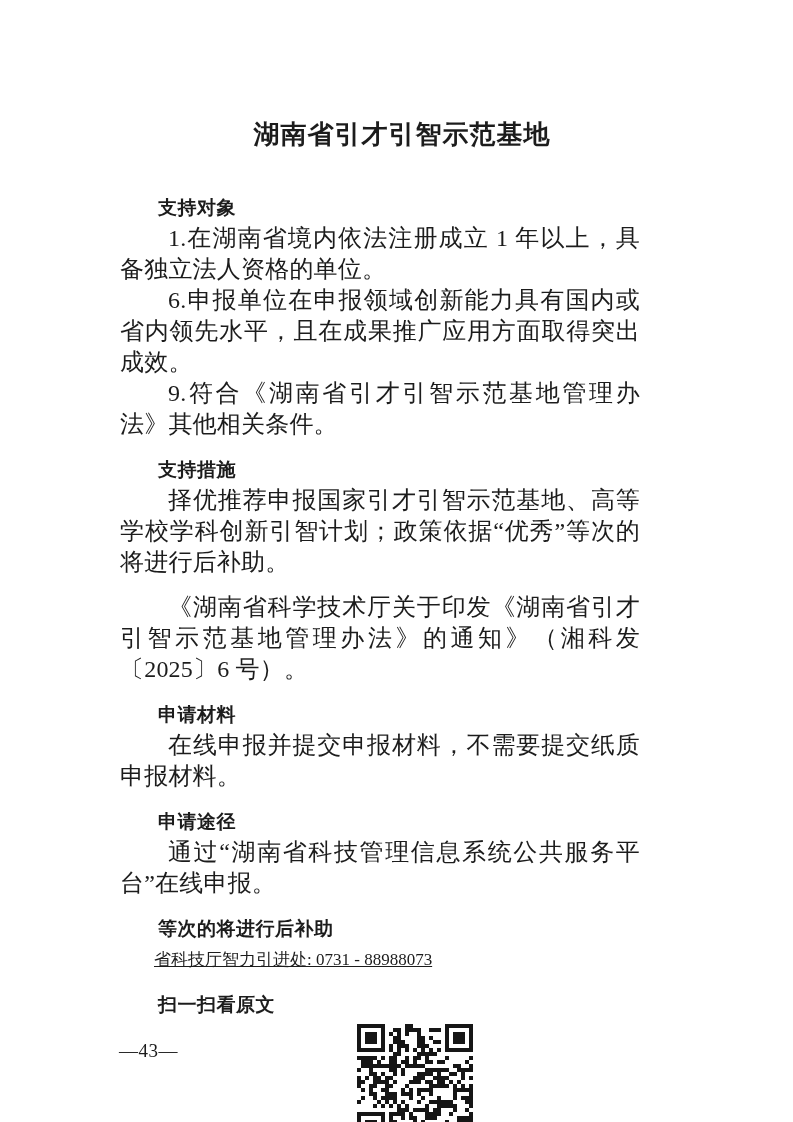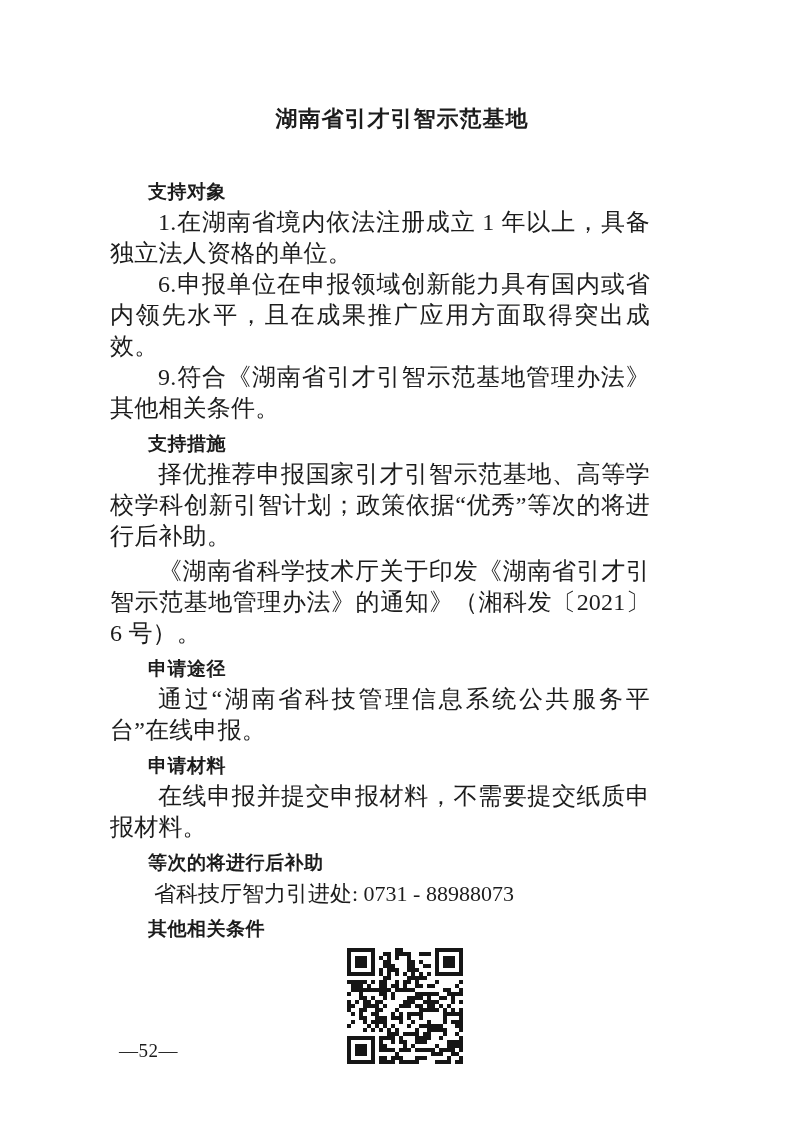--- a/index.html
+++ b/index.html
@@ -11,50 +11,51 @@
     position: relative;
     overflow: hidden;
     font-family: "Liberation Serif", "DejaVu Serif", serif;
   }
   .doc-main {
     padding: 102px 139px 0 106px; 
   }
   .doc-title {
     font-family: "Liberation Serif", "DejaVu Serif", serif;
     font-weight: bold;
-    font-size: 22px;
+    font-size: 26px;
     line-height: 34px;
     text-align: center;
-    margin: 0 -44px 40px 0; 
+    margin: 16px -44px 40px 0; 
     letter-spacing: 1px;
   }
-  .section { margin: 4px; }
+  .section { margin: 14px; }
   .section-heading {
     font-family: "Liberation Sans", "DejaVu Sans", sans-serif;
     font-weight: bold;
     font-size: 19px;
     line-height: 31px;
     margin: 0;
     text-indent: 2em;
     letter-spacing: 0.5px;
   }
   .body-para {
     font-size: 24px;
     line-height: 31px;
     margin: 0;
     text-indent: 2em;
     text-align: justify;
     letter-spacing: 0.2px;
   }
   .contact-para {
-    font-size: 22px;
+    font-size: 17px;
     line-height: 31px;
     margin: 0;
     text-indent: 2em;
     text-align: left;
+    text-decoration: underline;
   }
   .qr-box {
     width: 116px;
     height: 116px;
     margin: 4px 0 0 237px; 
   }
   .qr-box svg { display: block; }
   .page-number {
     position: absolute;
     left: 119px;
@@ -78,40 +79,40 @@
     <p class="body-para">6.申报单位在申报领域创新能力具有国内或省内领先水平，且在成果推广应用方面取得突出成效。</p>
     <p class="body-para">9.符合《湖南省引才引智示范基地管理办法》其他相关条件。</p>
   </section>
 
   <section class="section">
     <h2 class="section-heading">支持措施</h2>
     <p class="body-para">择优推荐申报国家引才引智示范基地、高等学校学科创新引智计划；政策依据“优秀”等次的将进行后补助。</p>
   </section>
 
   <section class="section">
-    <p class="body-para">《湖南省科学技术厅关于印发《湖南省引才引智示范基地管理办法》的通知》（湘科发〔2021〕6 号）。</p>
+    <p class="body-para">《湖南省科学技术厅关于印发《湖南省引才引智示范基地管理办法》的通知》（湘科发〔2025〕6 号）。</p>
+  </section>
+
+  <section class="section">
+    <h2 class="section-heading">申请材料</h2>
+    <p class="body-para">在线申报并提交申报材料，不需要提交纸质申报材料。</p>
   </section>
 
   <section class="section">
     <h2 class="section-heading">申请途径</h2>
     <p class="body-para">通过“湖南省科技管理信息系统公共服务平台”在线申报。</p>
   </section>
 
   <section class="section">
-    <h2 class="section-heading">申请材料</h2>
-    <p class="body-para">在线申报并提交申报材料，不需要提交纸质申报材料。</p>
-  </section>
-
-  <section class="section">
     <h2 class="section-heading">等次的将进行后补助</h2>
     <p class="contact-para">省科技厅智力引进处: 0731 - 88988073</p>
   </section>
 
   <section class="section">
-    <h2 class="section-heading">其他相关条件</h2>
+    <h2 class="section-heading">扫一扫看原文</h2>
     <div class="qr-box">
         <svg width="116" height="116" viewBox="0 0 116 116" fill="#161616">
           <rect x="0" y="0" width="4" height="4"></rect>
           <rect x="4" y="0" width="4" height="4"></rect>
           <rect x="8" y="0" width="4" height="4"></rect>
           <rect x="12" y="0" width="4" height="4"></rect>
           <rect x="16" y="0" width="4" height="4"></rect>
           <rect x="20" y="0" width="4" height="4"></rect>
           <rect x="24" y="0" width="4" height="4"></rect>
           <rect x="48" y="0" width="4" height="4"></rect>
@@ -528,13 +529,13 @@
           <rect x="96" y="112" width="4" height="4"></rect>
           <rect x="100" y="112" width="4" height="4"></rect>
           <rect x="108" y="112" width="4" height="4"></rect>
           <rect x="112" y="112" width="4" height="4"></rect>
         </svg>
       </div>
   </section>
 
 </main>
 
-<div class="page-number">—52—</div>
+<div class="page-number">—43—</div>
 
 </body></html>

